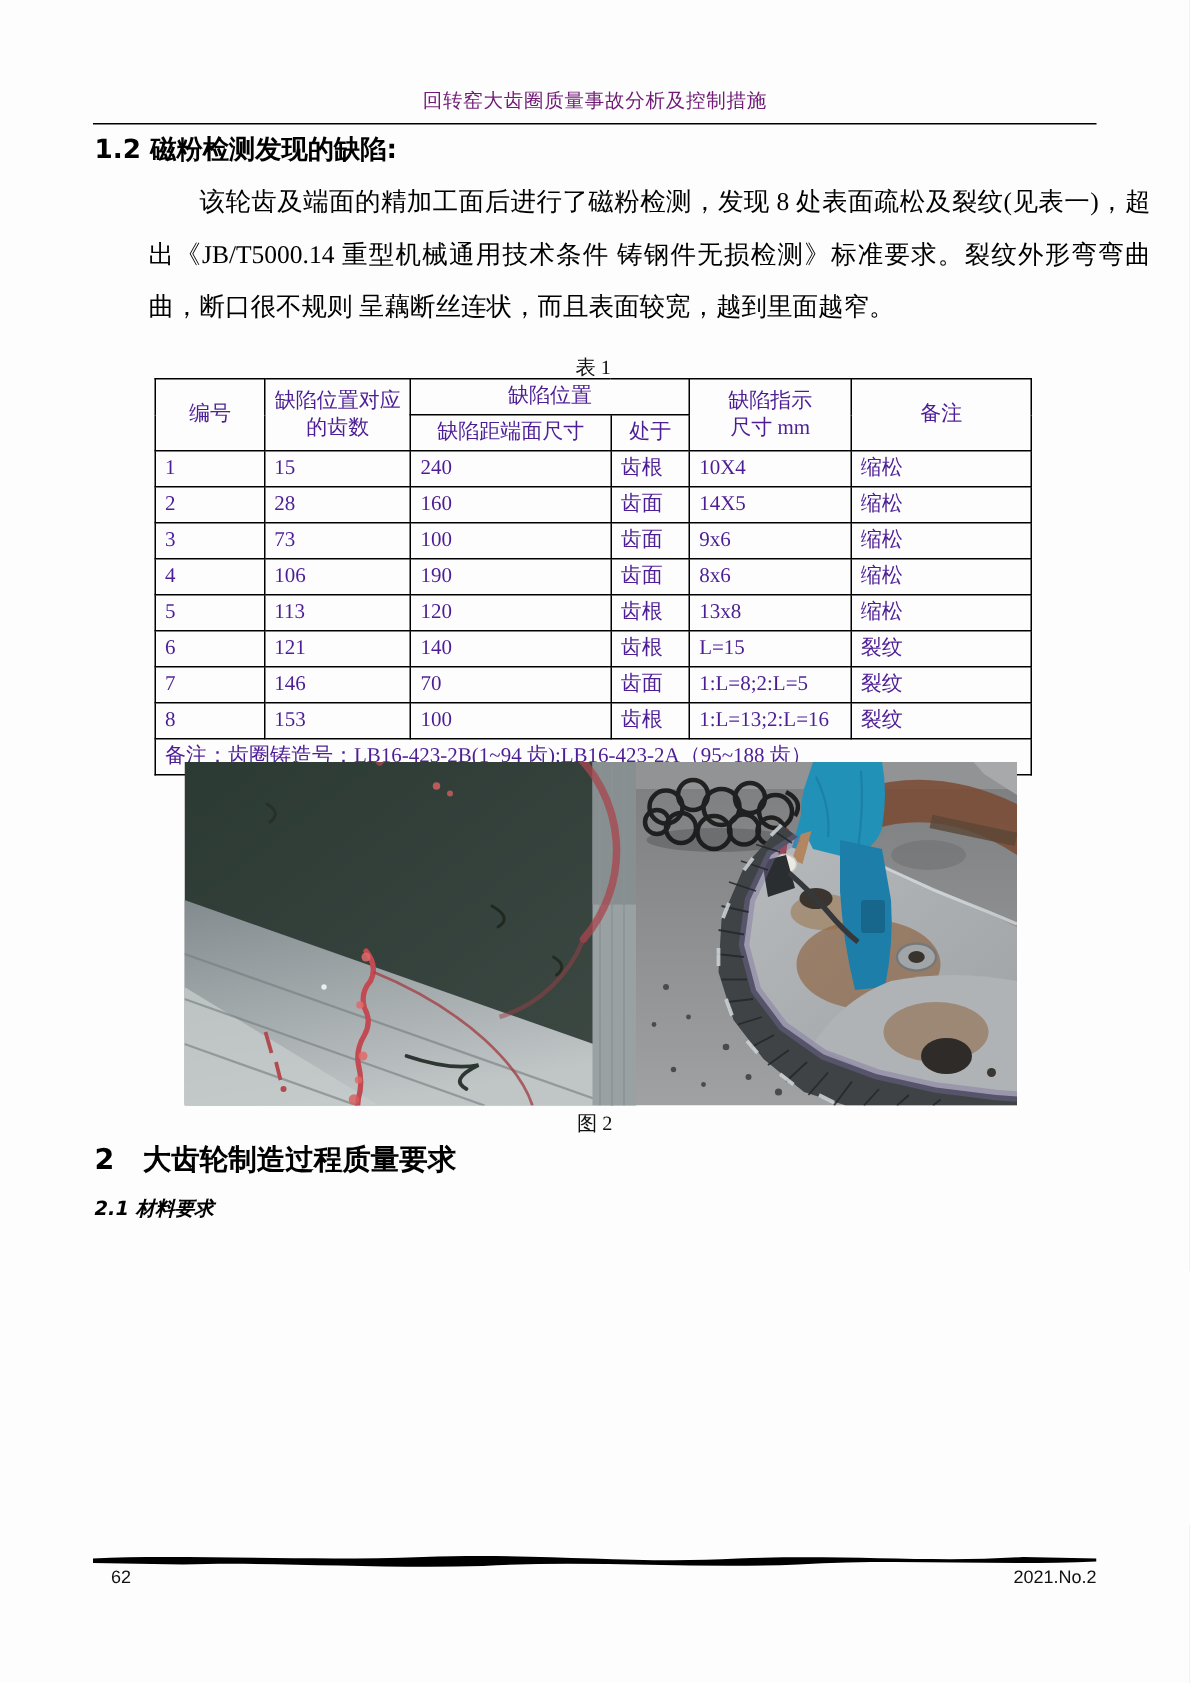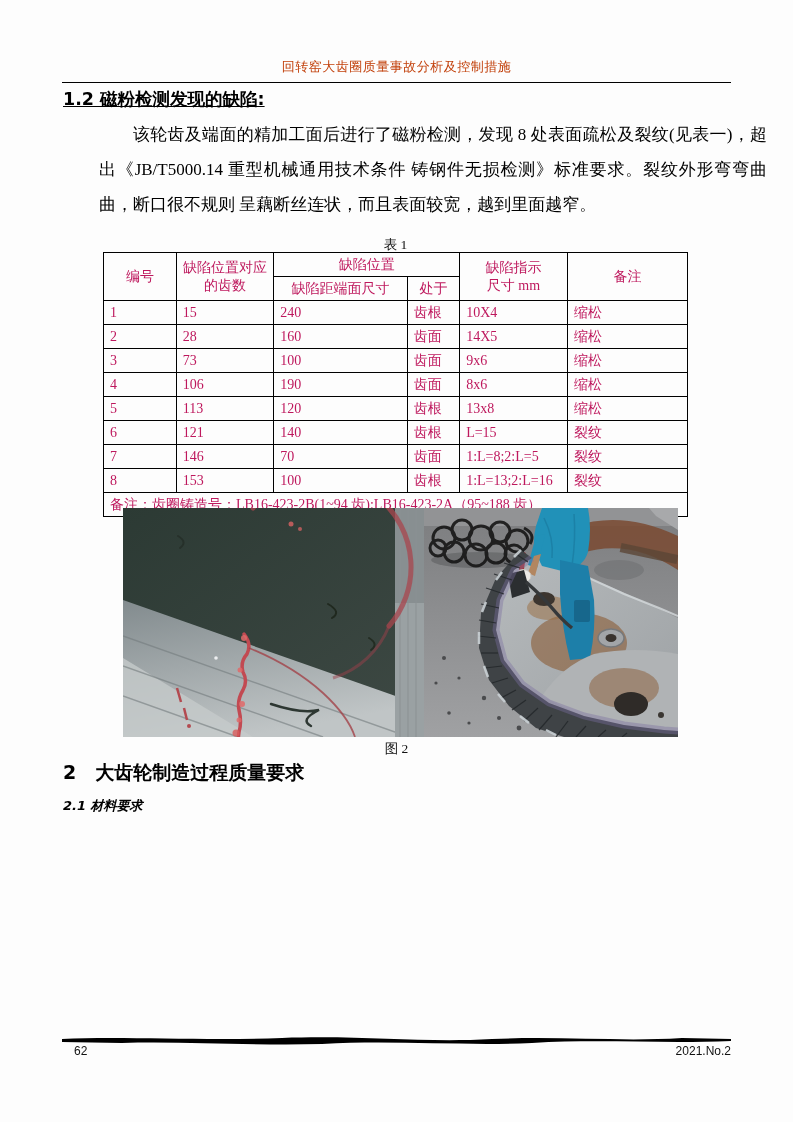--- a/index.html
+++ b/index.html
@@ -7,48 +7,48 @@
     position:relative;
     width:793px;height:1122px;
     margin:0 auto;
     background:#fdfdfd;
     font-family:"Liberation Serif","DejaVu Serif",serif;
     color:#111;
     overflow:hidden;
   }
   .hdr-title{
     position:absolute;top:58px;left:0;width:100%;
-    text-align:center;font-size:13px;letter-spacing:.5px;color:#c2410c;
+    text-align:center;font-size:13px;letter-spacing:.5px;color:#701a75;
   }
   .hdr-rule{
     position:absolute;top:82px;left:62px;width:669px;height:0;
     border-top:1.5px solid #000;
   }
   .h-sec{
     position:absolute;left:63px;margin:0;
     font-family:"DejaVu Sans","Liberation Sans",sans-serif;
     font-weight:bold;color:#000;white-space:nowrap;
   }
-  .h12{top:87px;font-size:17.5px;text-decoration:underline;}
+  .h12{top:87px;font-size:17.5px;}
   .h2{top:760px;font-size:19px;}
   .h21{top:797px;font-size:13px;font-style:italic;}
   .body-block{
     position:absolute;left:63px;width:668px;
     font-size:17px;line-height:35px;text-align:justify;color:#000000;margin-left:36px;
   }
   .body-block p{margin:0;text-indent:2em;}
   .pb1{top:117px;}
   .pb2{top:838px;}
   .tbl-caption{
     position:absolute;top:236px;left:103px;width:585px;
     text-align:center;font-size:13.5px;
   }
   table.defects{
     position:absolute;top:252px;left:103px;width:585px;
-    border-collapse:collapse;font-size:14px;color:#be185d;
+    border-collapse:collapse;font-size:14px;color:#4c1d95;
     table-layout:fixed;
   }
   table.defects th,table.defects td{
     border:1.4px solid #000;
     padding:1px 6px;height:21px;line-height:1.25;
     font-weight:normal;overflow:hidden;
   }
   table.defects th{text-align:center;white-space:pre-line;}
   table.defects td{text-align:left;}
   .figs{

